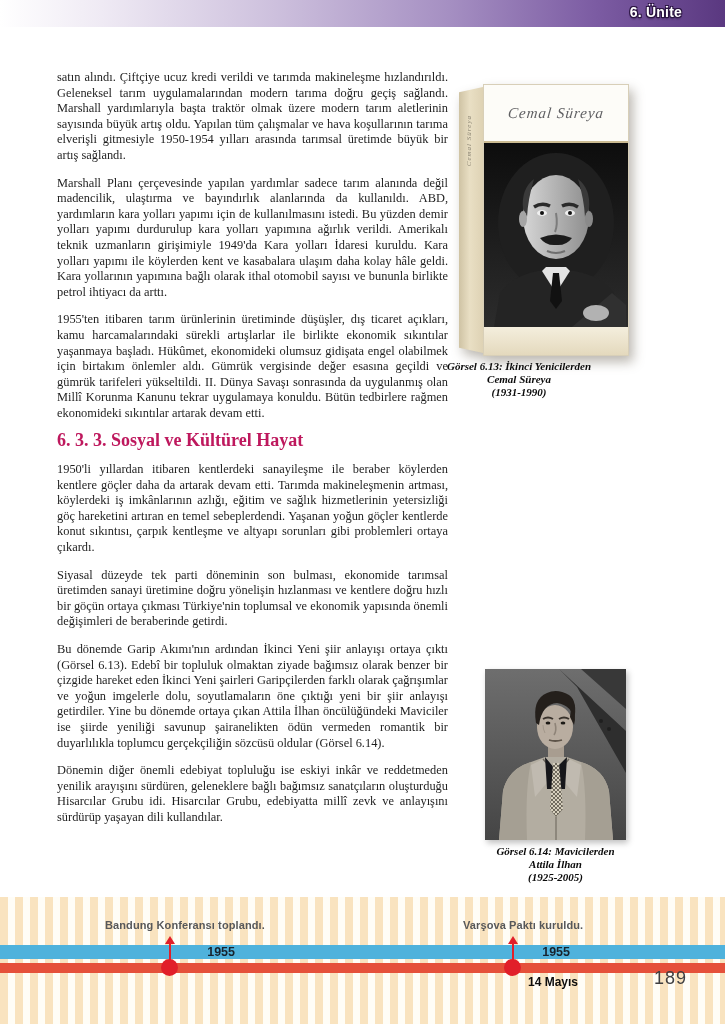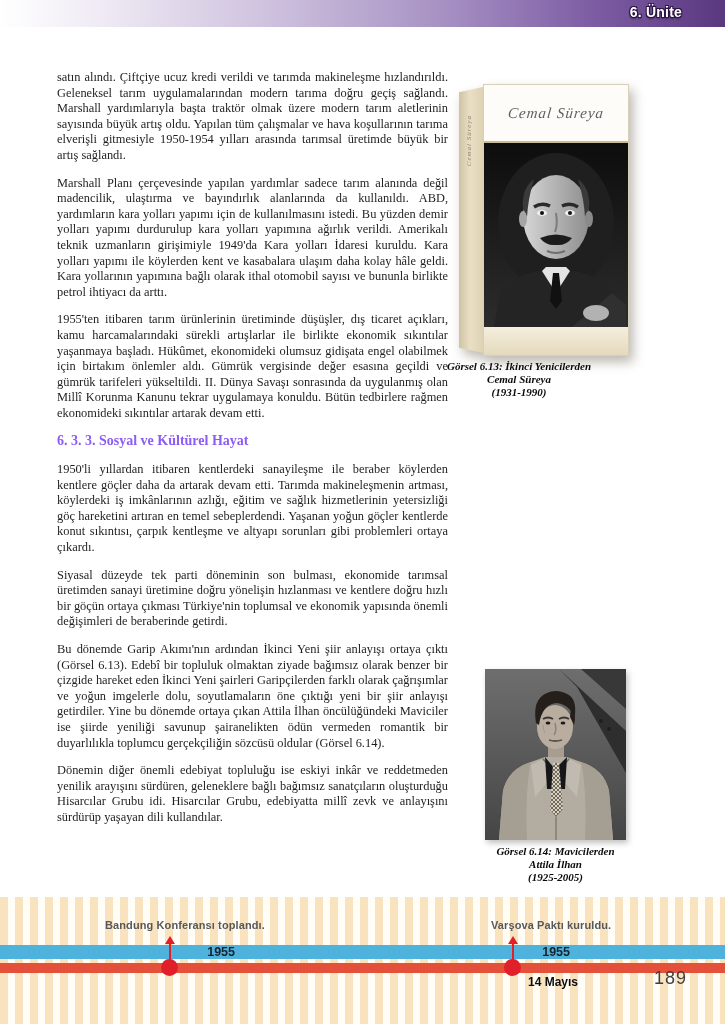--- a/index.html
+++ b/index.html
@@ -19,21 +19,21 @@
     text-shadow:-1px -1px 0 #2a1440,1px -1px 0 #2a1440,-1px 1px 0 #2a1440,1px 1px 0 #2a1440,0 2px 2px rgba(20,5,40,.6);
   }
 
   
   .text-column{
     position:absolute;left:57px;top:70px;width:391px;
     font-size:12.4px;line-height:15.6px;color:#1e1e1e;text-align:justify;
   }
   .text-column p{margin:0 0 12px 0;}
   .section-heading{
-    font-size:14px;font-weight:bold;color:#8b5cf6;
+    font-size:18px;font-weight:bold;color:#be185d;
     margin:4px 0 13px 0;text-align:left;
   }
 
   
   .book-figure{position:absolute;left:459px;top:84px;width:190px;}
   .book{position:relative;width:170px;height:272px;filter:drop-shadow(4px 6px 6px rgba(60,50,30,.35));}
   .book-spine{
     position:absolute;left:0;top:3px;width:24px;height:266px;
     background:linear-gradient(90deg,#cfc3a4 0%,#e9dfc4 45%,#ded2b4 100%);
     clip-path:polygon(0 2%,100% 0,100% 100%,0 98%);
@@ -241,21 +241,21 @@
 <footer class="timeline">
   <div class="tl-blue-bar"></div>
   <div class="tl-red-bar"></div>
 
   <span class="tl-event-label" style="left:105px;">Bandung Konferansı toplandı.</span>
   <span class="tl-year" style="left:191px;">1955</span>
   <div class="tl-arrow-head" style="left:165px;"></div>
   <div class="tl-arrow-line" style="left:169px;"></div>
   <div class="tl-dot" style="left:161px;"></div>
 
-  <span class="tl-event-label" style="left:491px;">Varşova Paktı kuruldu.</span>
+  <span class="tl-event-label" style="left:463px;">Varşova Paktı kuruldu.</span>
   <span class="tl-year" style="left:526px;">1955</span>
   <div class="tl-arrow-head" style="left:508px;"></div>
   <div class="tl-arrow-line" style="left:512px;"></div>
   <div class="tl-dot" style="left:504px;"></div>
   <span class="tl-date" style="left:528px;">14 Mayıs</span>
 
   <span class="page-number">189</span>
 </footer>
 
 </body></html>

